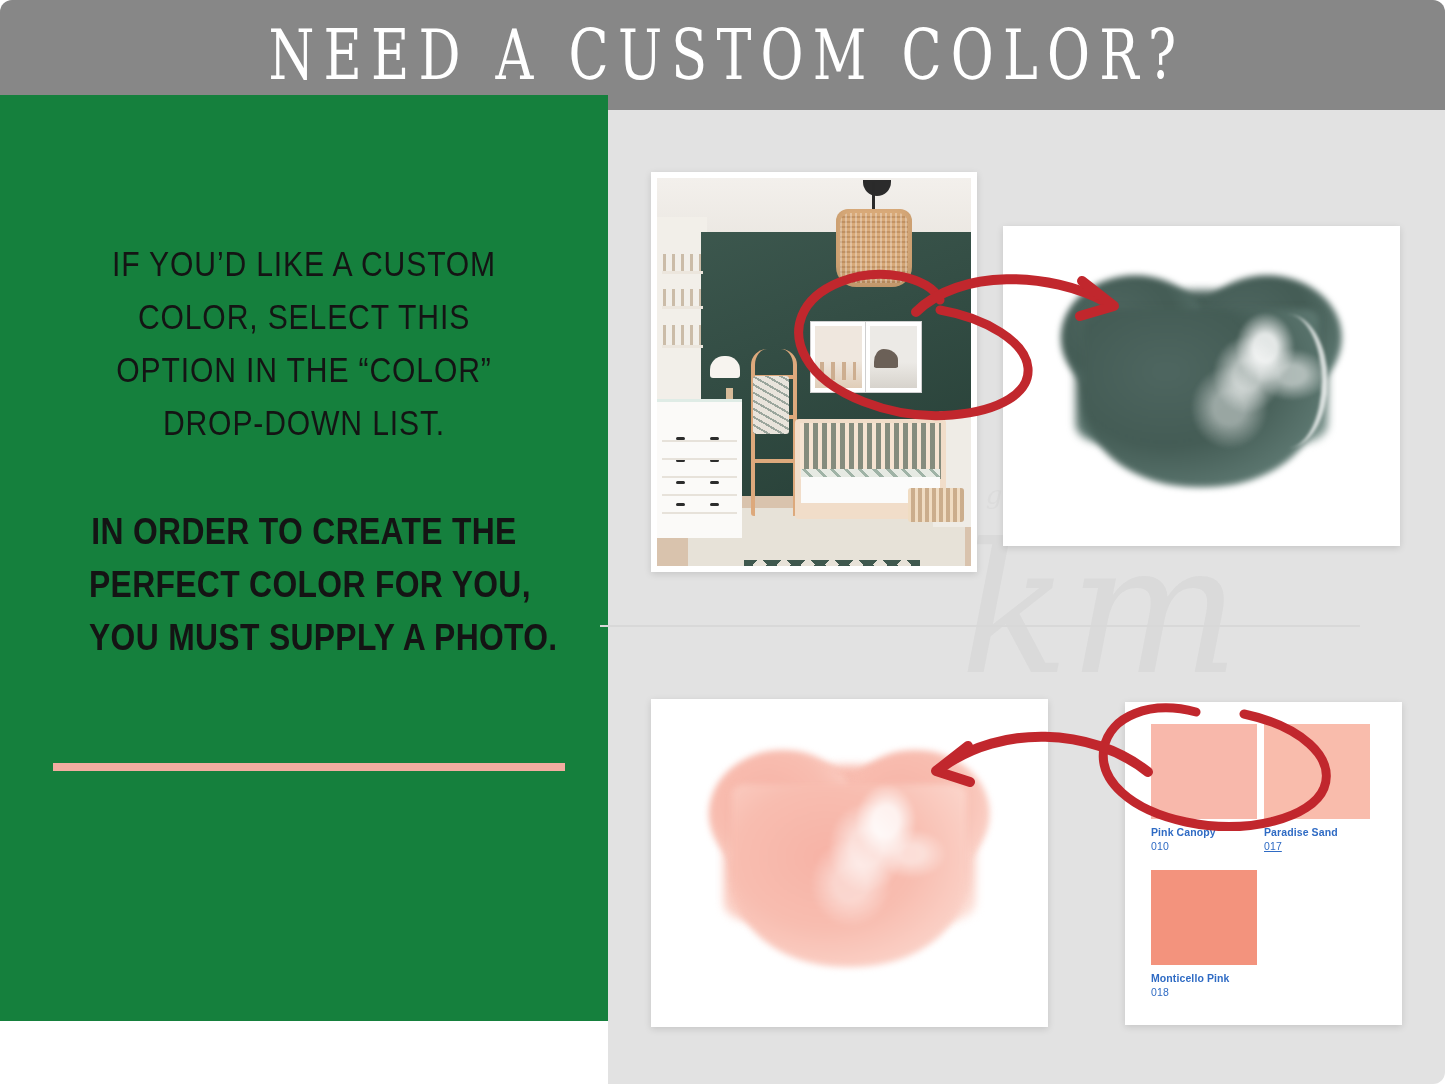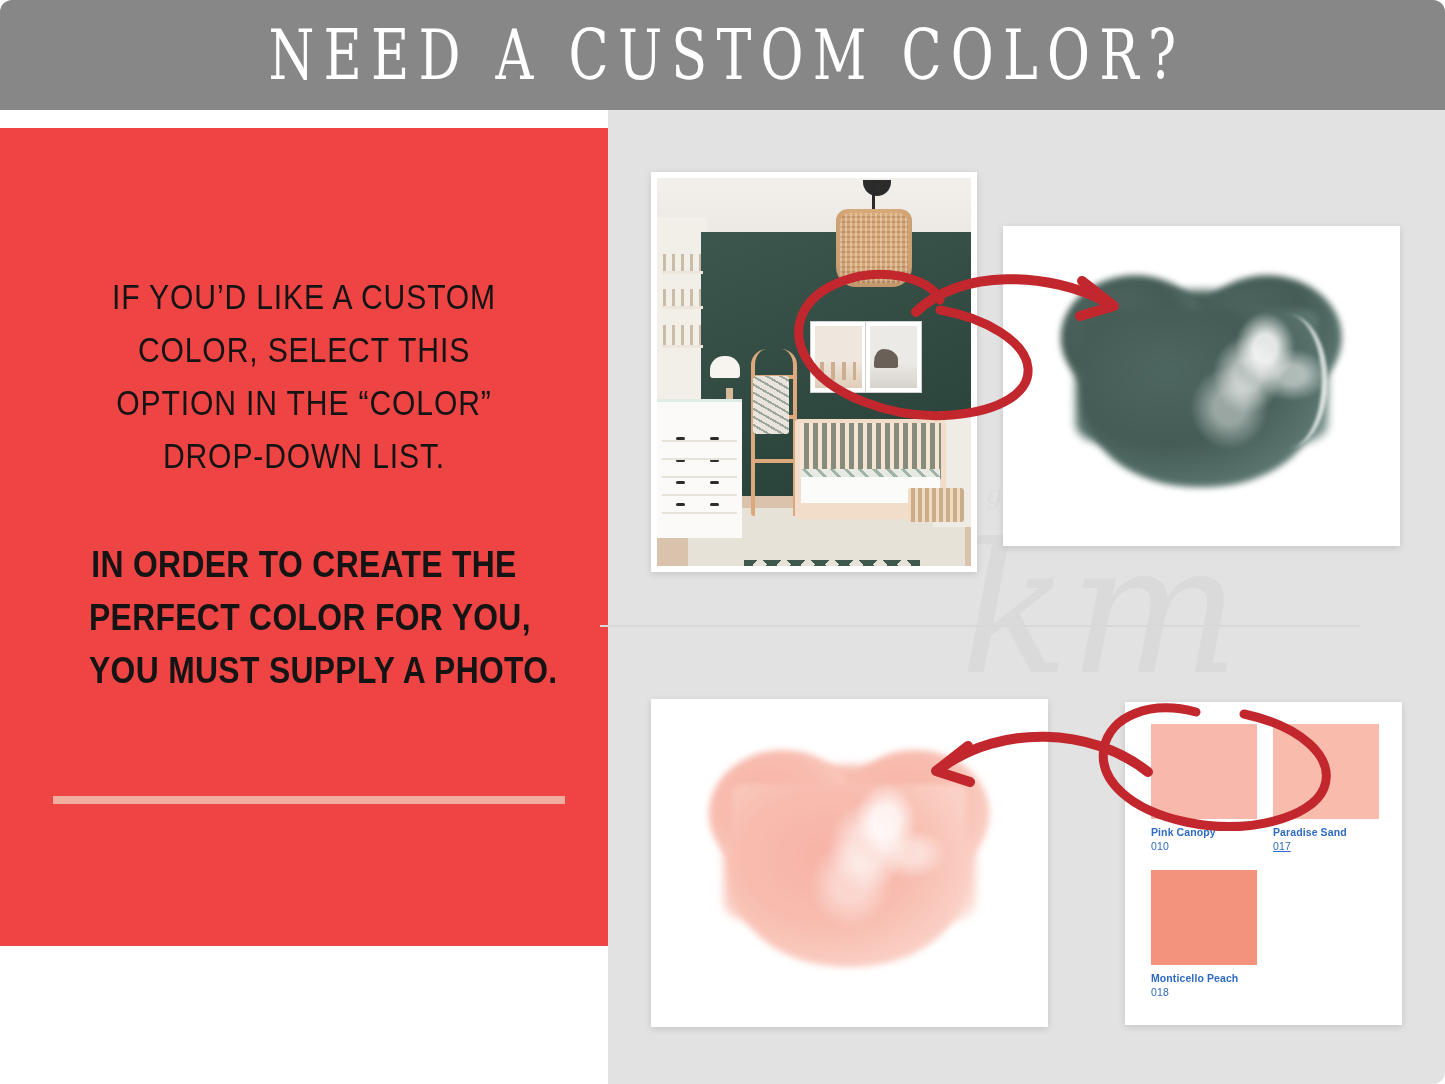--- a/index.html
+++ b/index.html
@@ -9,21 +9,21 @@
   
   .header{position:absolute;left:0;top:0;width:1445px;height:110px;background:#878787;display:flex;align-items:center;justify-content:center;}
   .header-title{
     font-family:"DejaVu Serif",serif;
     font-size:57px;font-weight:400;color:#ffffff;letter-spacing:10px;
     transform:scaleY(1.22) scaleX(0.92);transform-origin:center center;
     white-space:nowrap;line-height:1;padding-left:10px;
   }
 
   
-  .left-panel{position:absolute;left:0;top:128px;width:608px;height:818px;background:#ef4444;}
+  .left-panel{position:absolute;left:0;top:95px;width:608px;height:926px;background:#15803d;}
   .right-panel{position:absolute;left:608px;top:110px;width:837px;height:974px;background:#e2e2e2;}
 
   
   .copy{position:absolute;left:0;top:0;width:608px;text-align:center;}
   .blk{font-family:"Liberation Sans Narrow","Liberation Sans",sans-serif;color:#141414;}
   .blk.light{font-weight:400;}
   .blk.bold{font-weight:700;}
   .ln{display:block;white-space:nowrap;}
 
   #copy-1{position:absolute;left:54px;top:142px;width:500px;text-align:center;}
@@ -128,21 +128,21 @@
     background:
       radial-gradient(ellipse at 62% 26%,rgba(255,255,255,.85) 0 9%,transparent 23%),
       radial-gradient(ellipse at 50% 44%,rgba(255,255,255,.60) 0 13%,transparent 33%),
       radial-gradient(ellipse at 38% 66%,rgba(255,255,255,.45) 0 12%,transparent 30%),
       radial-gradient(ellipse at 80% 44%,rgba(255,255,255,.55) 0 8%,transparent 22%);}
   .scan-arc{position:absolute;right:6%;top:22%;width:26%;height:56%;border-right:6px solid rgba(255,255,255,.75);
     border-radius:0 50% 50% 0;filter:blur(1.4px);}
 
   
   #swatch-card{position:absolute;left:1125px;top:702px;width:277px;height:323px;background:#fff;box-shadow:0 2px 7px rgba(0,0,0,.13);}
-  .swatch-grid{position:absolute;left:26px;top:22px;width:228px;display:flex;flex-wrap:wrap;gap:0 16px;}
+  .swatch-grid{position:absolute;left:26px;top:22px;width:228px;display:flex;flex-wrap:wrap;gap:0 7px;}
   .swatch{width:106px;margin-bottom:18px;}
   .swatch-chip{width:106px;height:95px;}
   .swatch-name{font-family:"Liberation Sans",sans-serif;font-size:10.5px;font-weight:700;color:#2f6bc4;margin-top:7px;letter-spacing:.1px;}
   .swatch-code{font-family:"Liberation Sans",sans-serif;font-size:10.5px;font-weight:400;color:#2f6bc4;margin-top:2px;letter-spacing:.1px;}
 
   
   .anno{position:absolute;left:0;top:0;width:1445px;height:1084px;pointer-events:none;}
 </style>
 </head>
 <body>
@@ -275,21 +275,21 @@
 
       <div class="swatch">
         <div class="swatch-chip" id="chip1" style="background: rgb(249, 188, 172);"></div>
         <div class="swatch-name" style="color: rgb(47, 107, 196);">Paradise Sand</div>
         <div class="swatch-code" style="color: rgb(47, 107, 196); text-decoration: underline;">017</div>
       </div>
 
 
       <div class="swatch">
         <div class="swatch-chip" id="chip3" style="background: rgb(243, 147, 125);"></div>
-        <div class="swatch-name" style="color: rgb(47, 107, 196);">Monticello Peach</div>
+        <div class="swatch-name" style="color: rgb(47, 107, 196);">Monticello Pink</div>
         <div class="swatch-code" style="color: rgb(47, 107, 196);">018</div>
       </div>
 
     </div>
   </div>
 
   <svg class="anno" viewBox="0 0 1445 1084">
     <g fill="none" stroke="#c1272d" stroke-linecap="round" stroke-linejoin="round">
 
       <path d="M940,300 C930,277 880,266 840,282 C800,298 790,330 806,358

